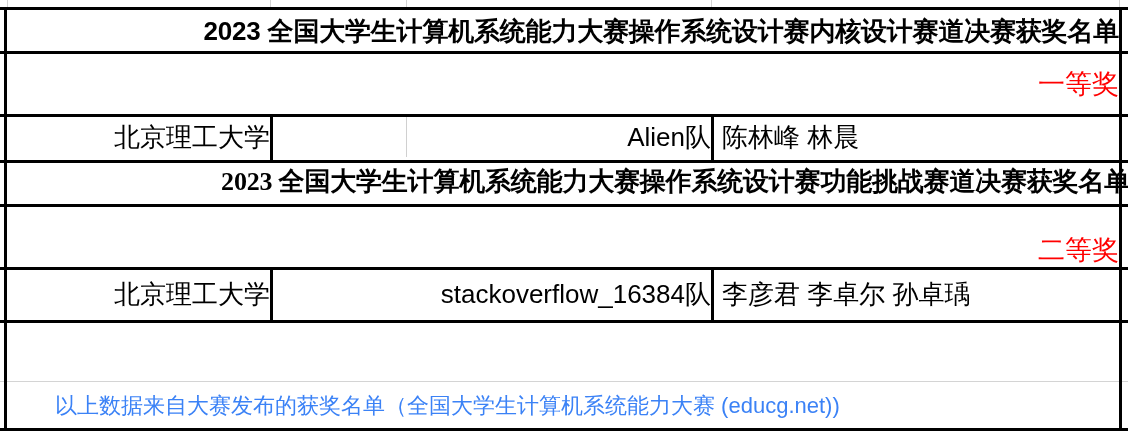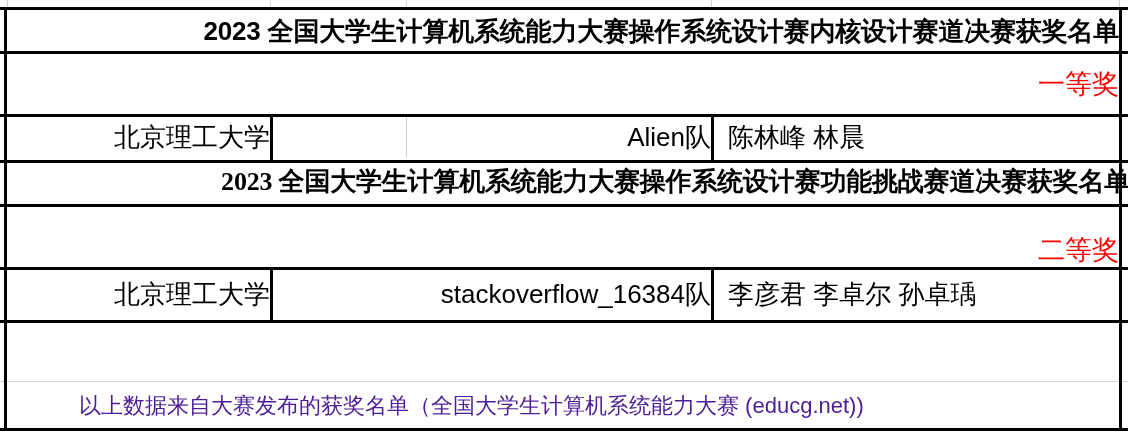--- a/index.html
+++ b/index.html
@@ -92,28 +92,27 @@
     color: #FF0000;
     line-height: 1;
   }
   .body-text {
     font-size: 26px;
     color: #000000;
     line-height: 1;
   }
   .footer-text {
     font-size: 22px;
-    color: #4c1d95;
+    color: #3b82f6;
     line-height: 1;
-    padding-left: 72px;
+    padding-left: 48px;
     text-align: right;
   }
   .pad-l {
     padding-left: 8px;
-    margin-left: 6px;
   }
 </style>
 </head>
 <body>
 
 <div class="sheet">
 
   <div class="topstrip">
     <div class="vgrid" style="left:7px"></div>
     <div class="vgrid" style="left:270px"></div>

